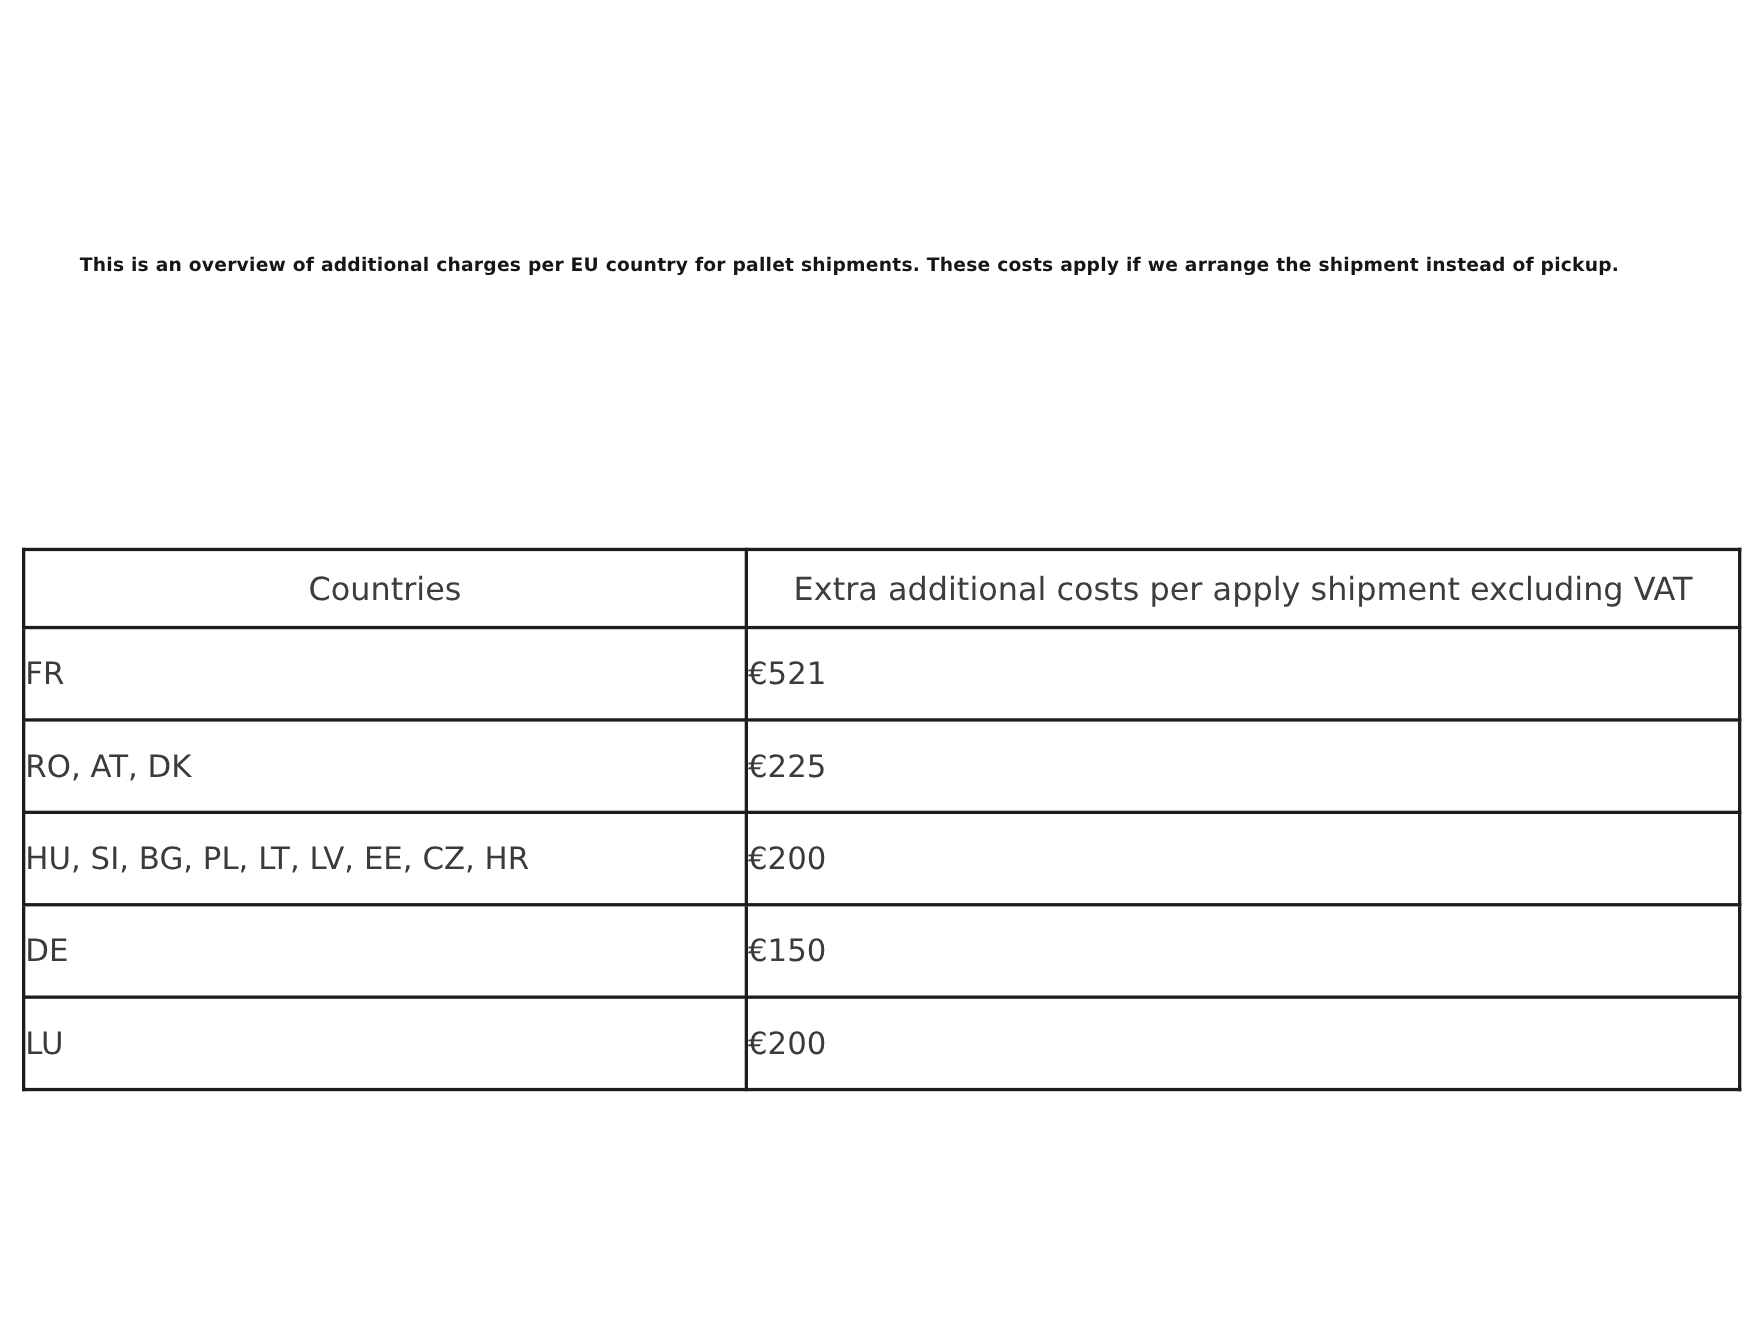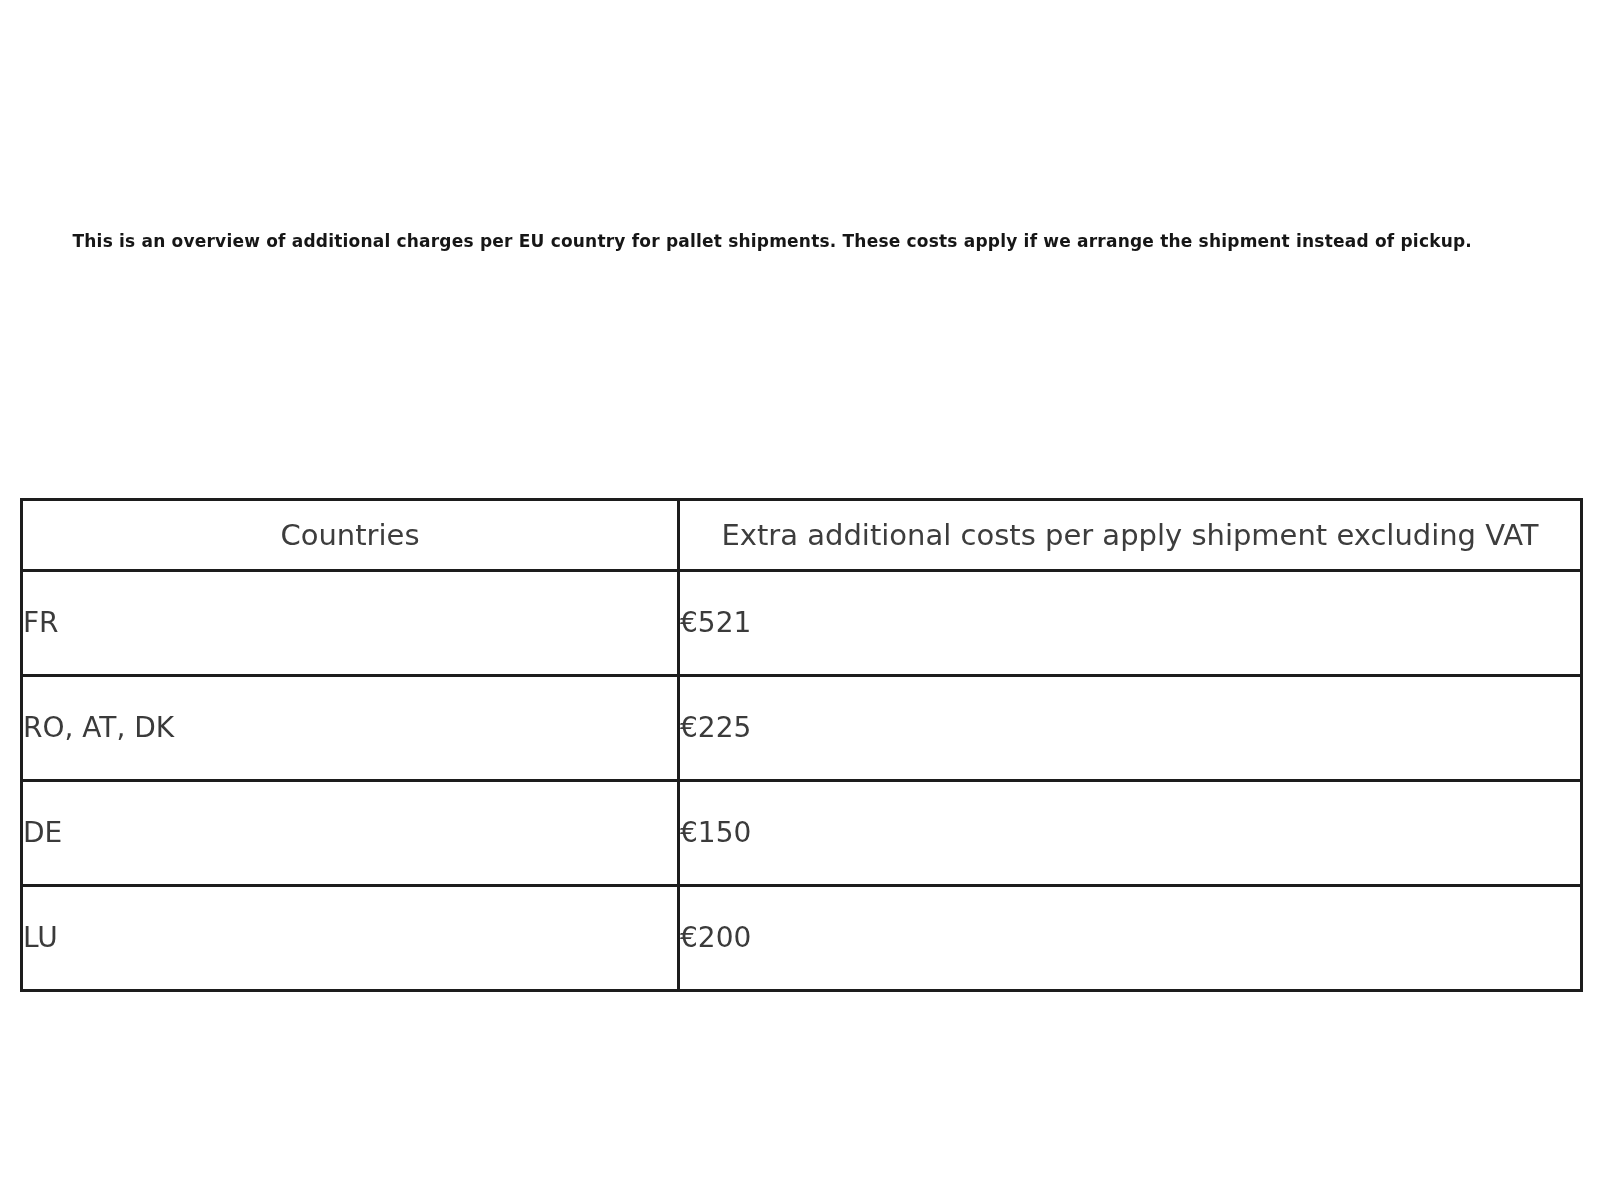--- a/index.html
+++ b/index.html
@@ -87,20 +87,24 @@
     <tbody>
       <tr>
         <td class="countries-cell">FR</td>
         <td class="cost-cell">€521</td>
       </tr>
       <tr>
         <td class="countries-cell">RO, AT, DK</td>
         <td class="cost-cell">€225</td>
       </tr>
       <tr>
+        <td class="countries-cell">HU, SI, BG, PL, LT, LV, EE, CZ, HR</td>
+        <td class="cost-cell">€200</td>
+      </tr>
+      <tr>
         <td class="countries-cell">DE</td>
         <td class="cost-cell">€150</td>
       </tr>
       <tr>
         <td class="countries-cell">LU</td>
         <td class="cost-cell">€200</td>
       </tr>
     </tbody>
   </table>
 

